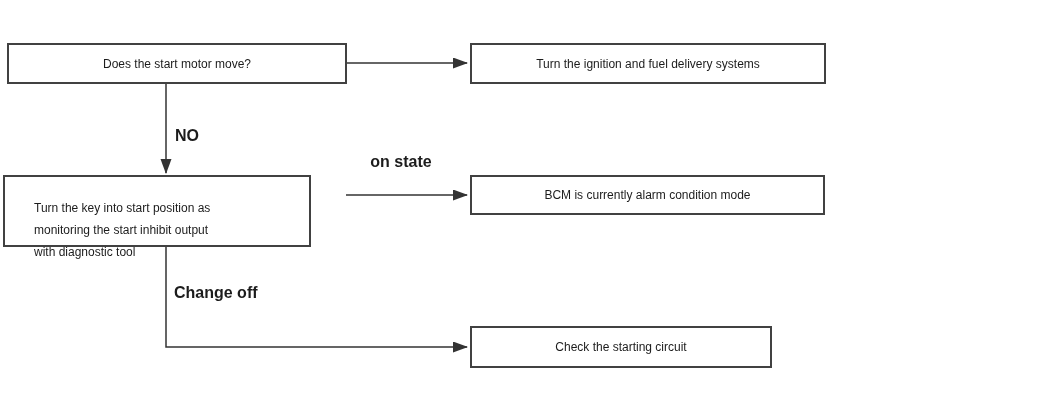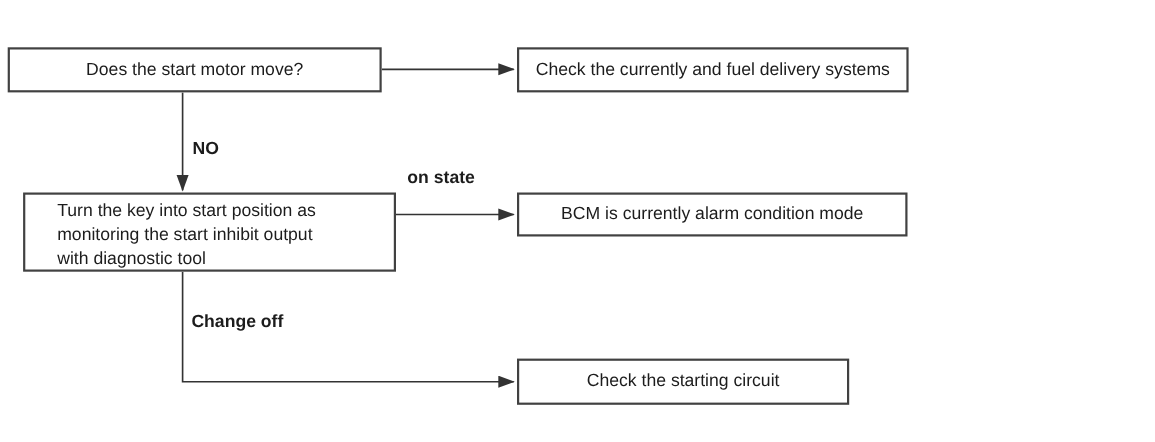--- a/index.html
+++ b/index.html
@@ -27,34 +27,34 @@
   .connector {
     stroke: var(--connector, #333);
     stroke-width: 1.5;
     fill: none;
   }
   .arrowhead-shape { fill: var(--connector, #333); stroke: none; }
   .box {
     position: absolute;
     border: 2px solid var(--box-border, #414141);
     background: var(--background, #fff);
-    font-size: 16px;
+    font-size: 12px;
     line-height: 20px;
     display: flex;
     align-items: center;
     justify-content: center;
     text-align: center;
   }
   .box-a { left: 7px;   top: 43px;  width: 340px; height: 41px; }
   .box-b { left: 470px; top: 43px;  width: 356px; height: 41px; }
   .box-c {
-    left: 21px; top: 175px; width: 339px; height: 72px;
+    left: 3px; top: 175px; width: 308px; height: 72px;
     display: block;
     text-align: left;
-    padding: 4px 8px 0 29px;
+    padding: 20px 8px 0 29px;
     line-height: 22px;
   }
   .box-c .text-line { display: block; }
   .box-d { left: 470px; top: 175px; width: 355px; height: 40px; }
   .box-e { left: 470px; top: 326px; width: 302px; height: 42px; }
   .edge-label {
     position: absolute;
     font-size: 16px;
     font-weight: bold;
     color: var(--text, #1c1c1c);
@@ -81,21 +81,21 @@
     <path class="connector" d="M166,84 V173" marker-end="url(#arrowhead)"></path>
     <path class="connector" d="M346,195 H467" marker-end="url(#arrowhead)"></path>
     <path class="connector" d="M166,247 V347 H467" marker-end="url(#arrowhead)"></path>
   </svg>
 
   <div class="box box-a">
     <span>Does the start motor move?</span>
   </div>
 
   <div class="box box-b">
-    <span>Check the currently and fuel delivery systems</span>
+    <span>Turn the ignition and fuel delivery systems</span>
   </div>
 
   <div class="box box-c">
     <span class="text-line">Turn the key into start position as</span>
     <span class="text-line">monitoring the start inhibit output</span>
     <span class="text-line">with diagnostic tool</span>
   </div>
 
   <div class="box box-d">
     <span>BCM is currently alarm condition mode</span>

